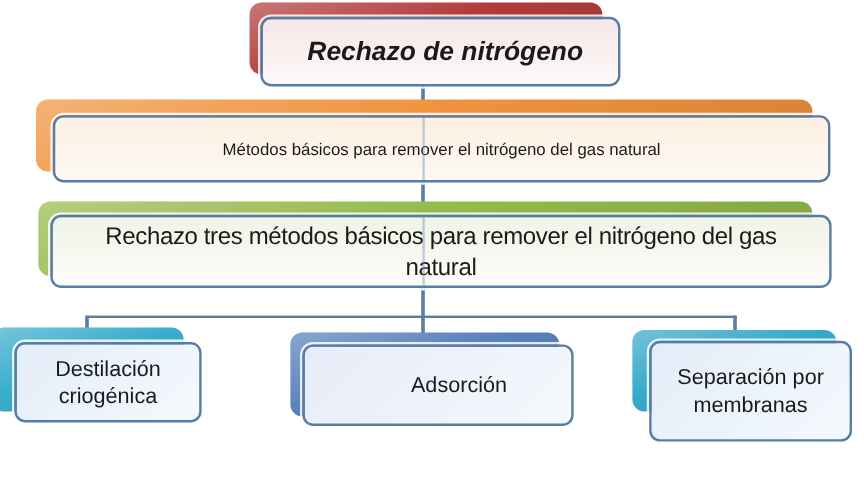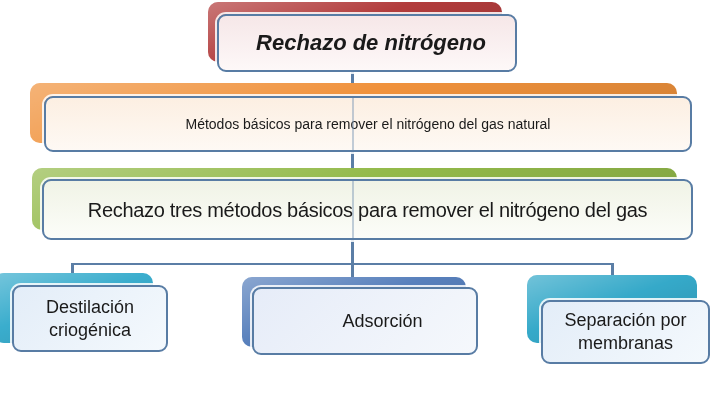--- a/index.html
+++ b/index.html
@@ -55,33 +55,34 @@
   </div>
 
   <div class="shadow" style="left: 30px; top: 83px; width: 647px; height: 60px; background-color: rgb(240, 146, 60);"></div>
   <div class="front f-l2" style="left:44px;top:96px;width:648px;height:56px;">
     <span>Métodos básicos para remover el nitrógeno del gas natural</span>
   </div>
 
   <div class="shadow" style="left: 32px; top: 168px; width: 645px; height: 62px; background-color: rgb(147, 186, 74);"></div>
   <div class="front f-l3" style="left:42px;top:179px;width:651px;height:61px;">
     <span>Rechazo tres métodos básicos para remover el nitrógeno del gas</span>
+    <span>natural</span>
   </div>
 
   <div class="shadow" style="left: -6px; top: 273px; width: 159px; height: 70px; background-color: rgb(58, 173, 205);"></div>
   <div class="front f-m" style="left:12px;top:285px;width:156px;height:67px;">
     <span>Destilación</span>
     <span>criogénica</span>
   </div>
 
   <div class="shadow" style="left: 242px; top: 277px; width: 224px; height: 70px; background-color: rgb(88, 128, 188);"></div>
   <div class="front f-m f-m2" style="left:252px;top:287px;width:226px;height:68px;">
     <span>Adsorción</span>
     <span></span>
   </div>
 
   <div class="shadow" style="left: 527px; top: 275px; width: 170px; height: 68px; background-color: rgb(53, 169, 201);"></div>
-  <div class="front f-m" style="left:541px;top:300px;width:169px;height:64px;">
+  <div class="front f-m" style="left:541px;top:284px;width:169px;height:84px;">
     <span>Separación por</span>
     <span>membranas</span>
   </div>
 
 </div>
 
 </body></html>

